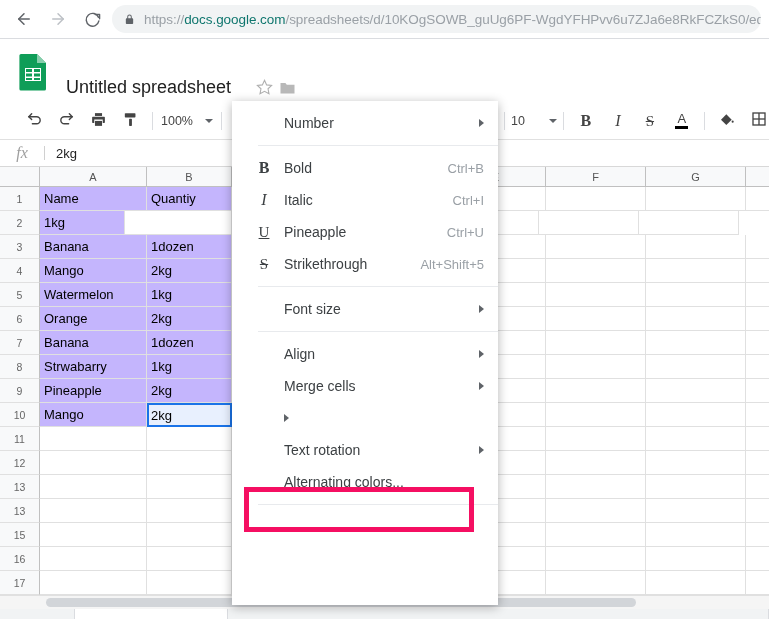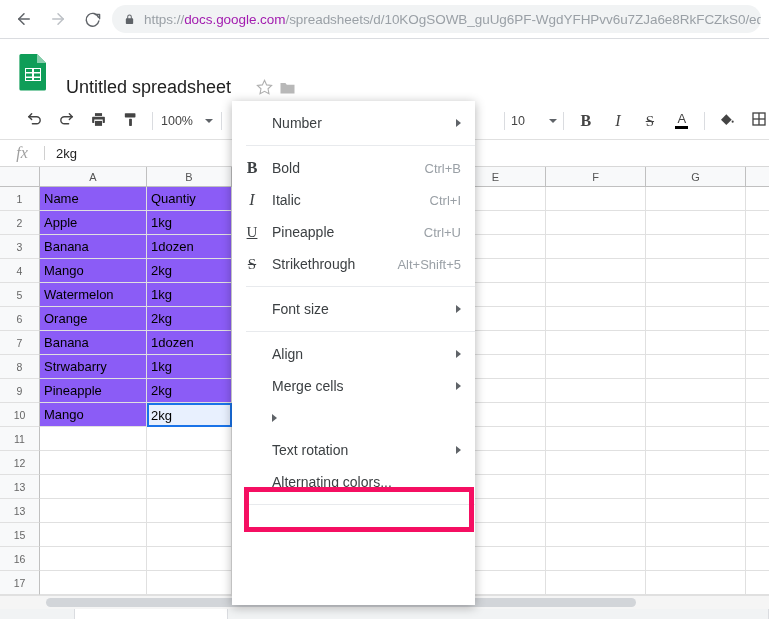--- a/index.html
+++ b/index.html
@@ -29,21 +29,21 @@
     flex: 1 1 auto; height: 28px; margin: 0 8px 0 6px;
     background: #f1f3f4; border-radius: 14px;
     display: flex; align-items: center; padding: 0 12px;
     overflow: hidden;
   }
   .lock-icon { flex: 0 0 auto; margin-right: 9px; color: #5f6368; display:flex; }
   .url-text {
     font-size: 13.5px; white-space: nowrap; color: #9aa0a6;
     letter-spacing: -0.05px;
   }
-  .url-text b { font-weight: 400; color: #a21caf; }
+  .url-text b { font-weight: 400; color: #0f766e; }
   .chrome-sep {
     position: absolute; left: 0; top: 38px; width: 769px; height: 1px;
     background: #dadce0;
   }
 
   
   .sheets-header {
     position: absolute; left: 0; top: 39px; width: 769px; height: 62px;
     background: #fff;
   }
@@ -153,21 +153,21 @@
     display: flex; align-items: center; justify-content: center;
   }
   .cells { position: absolute; left: 40px; top: 20px; }
   .cell-row { display: flex; height: 24px; }
   .cell {
     height: 24px; border-right: 1px solid #e0e0e0; border-bottom: 1px solid #e0e0e0;
     font-size: 13px; color: #000; display: flex; align-items: center;
     padding-left: 4px; overflow: hidden; white-space: nowrap;
     background: #fff;
   }
-  .cell.filled { background: #8b5cf6; }
+  .cell.filled { background: #c4b5fd; }
   .cell.selected {
     border: 2px solid #1a73e8; background: #e8f0fe;
     padding-left: 2px;
   }
 
   
   .hscroll-track {
     position: absolute; left: 0; top: 595px; width: 769px; height: 14px;
     background: #f5f5f5; border-top: 1px solid #e0e0e0;
   }
@@ -176,23 +176,23 @@
     background: #d2d5d9; border-radius: 5px;
   }
   .sheet-tabs {
     position: absolute; left: 0; top: 609px; width: 769px; height: 10px;
     background: #f1f3f4; display: flex; align-items: flex-start;
   }
   .tab-chunk { height: 10px; border-right: 1px solid #dadce0; }
 
   
   .dropdown {
-    position: absolute; left: 232px; top: 101px; width: 243px; height: 504px;
+    position: absolute; left: 232px; top: 101px; width: 266px; height: 504px;
     background: #fff; box-shadow: 0 2px 10px rgba(0,0,0,0.30);
-    padding: 6px 0 6px 0;
+    padding: 6px 0 6px 12px;
   }
   .mrow {
     display: flex; align-items: center; height: 32px;
     padding: 0 14px 0 0; position: relative;
   }
   .mrow .micon {
     width: 40px; flex: 0 0 40px; display: flex; align-items: center;
     justify-content: center; color: #3c4043;
   }
   .mlabel { font-size: 14px; color: #3c4043; flex: 1 1 auto; white-space: nowrap; }
@@ -427,21 +427,20 @@
           <div class="cell filled" style="width: 107px;">Name</div>
           <div class="cell filled" style="width: 85px;">Quantiy</div>
           <div class="cell" style="width: 107px;"></div>
           <div class="cell" style="width: 107px;"></div>
           <div class="cell" style="width: 100px;"></div>
           <div class="cell" style="width: 100px;"></div>
           <div class="cell" style="width: 100px;"></div>
           <div class="cell" style="width: 100px;"></div>
         </div>
         <div class="cell-row">
-          <div class="cell filled" style="width: 107px;">Apple</div>
           <div class="cell filled" style="width: 85px;">1kg</div>
           <div class="cell" style="width: 107px;"></div>
           <div class="cell" style="width: 107px;"></div>
           <div class="cell" style="width: 100px;"></div>
           <div class="cell" style="width: 100px;"></div>
           <div class="cell" style="width: 100px;"></div>
           <div class="cell" style="width: 100px;"></div>
         </div>
         <div class="cell-row">
           <div class="cell filled" style="width: 107px;">Banana</div>

